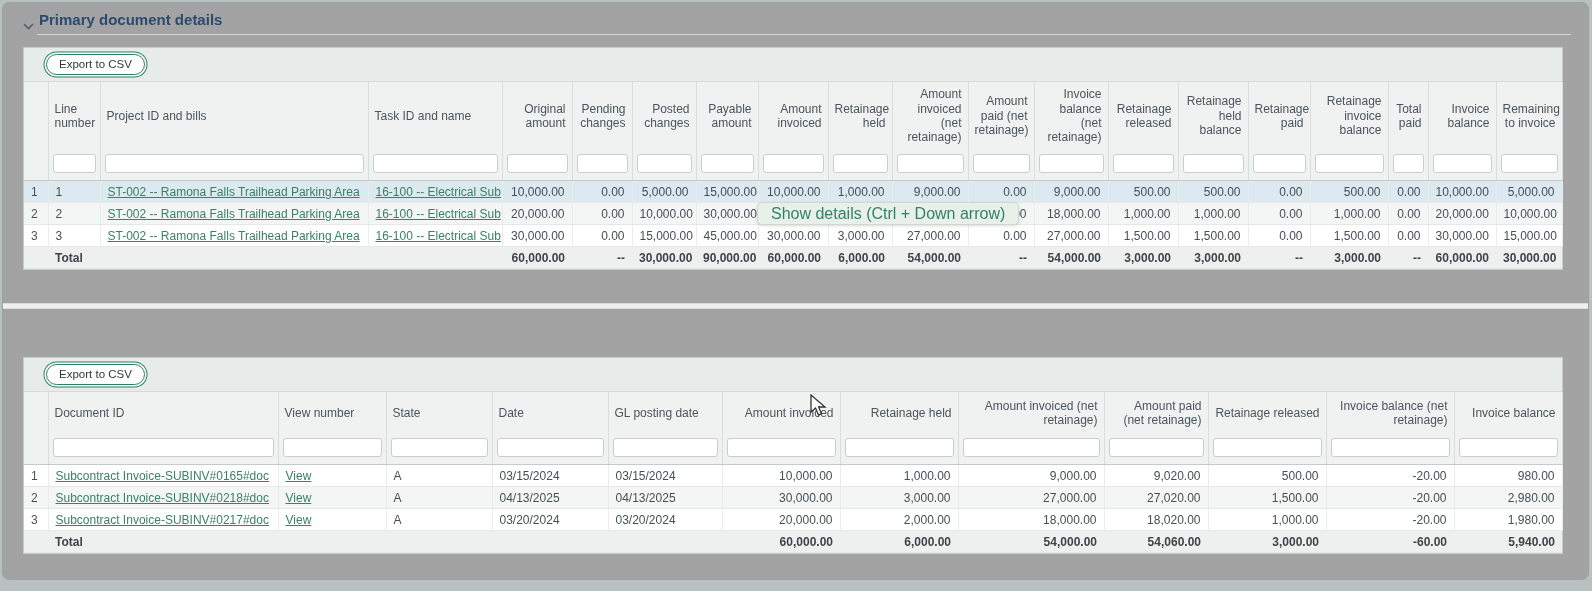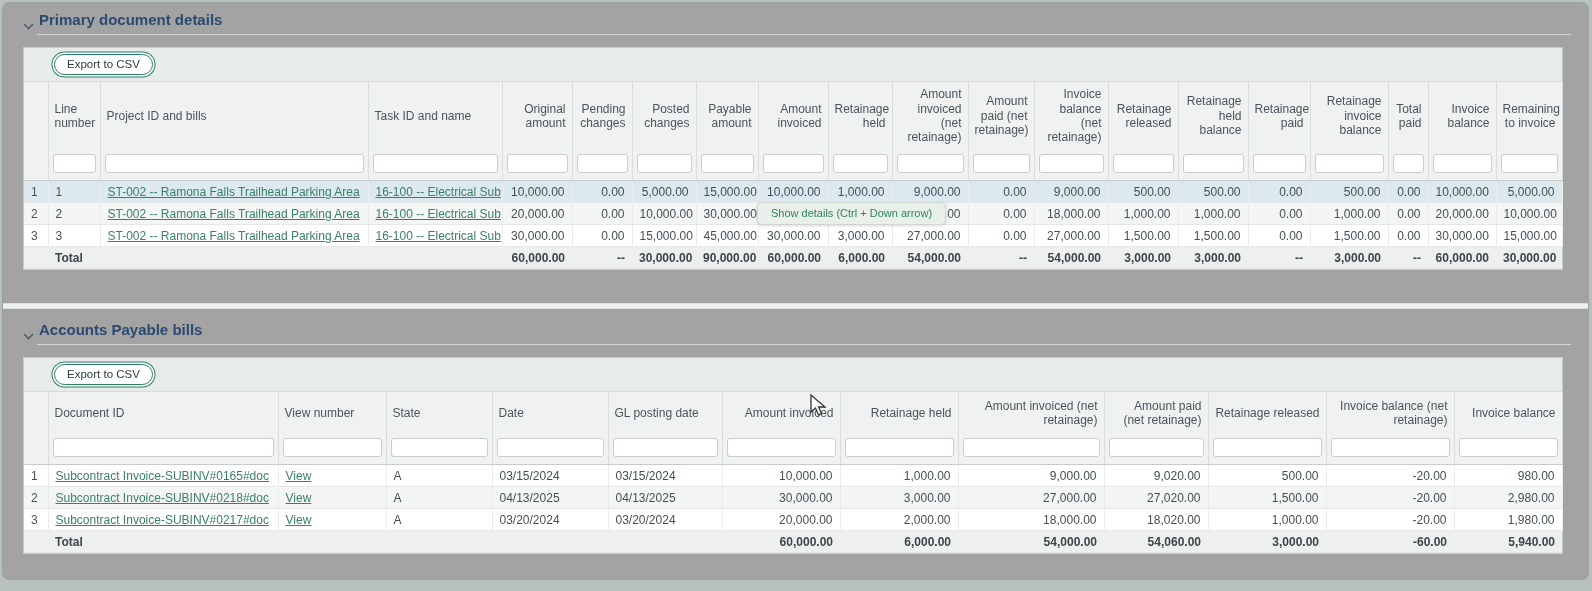--- a/index.html
+++ b/index.html
@@ -15,21 +15,21 @@
          border:1px solid var(--panel-border);border-radius:7px;}
   .sec-head{position:absolute;left:20px;width:1552px;height:24px;}
   .sec-head .rule{position:absolute;left:14px;right:4px;bottom:0;border-bottom:1px solid #d3d7d7;}
   .chev{position:absolute;left:0;top:5px;}
   .stitle{position:absolute;left:16px;top:0;font-size:15px;font-weight:600;color:var(--title);white-space:nowrap;}
   .grid-wrap{position:absolute;left:20px;width:1540px;border:1px solid var(--grid-border);background:#fff;}
   .toolbar{height:34px;background:var(--toolbar-bg);border-bottom:1px solid #d6dad9;
            display:flex;align-items:center;padding-left:10px;}
   .pill{height:21px;padding:0 12px;border-radius:11px;background:#fff;border:1px solid var(--accent-green);
         box-shadow:0 0 0 1.5px #fff,0 0 0 2.5px var(--accent-green);color:#2d3c38;font-size:11.5px;
-        font-family:"Liberation Sans",sans-serif;margin-left:20px;line-height:19px;cursor:pointer;}
+        font-family:"Liberation Sans",sans-serif;margin-left:12px;line-height:19px;cursor:pointer;}
   table.grid{border-collapse:collapse;table-layout:fixed;width:1538px;font-size:12px;color:var(--cell-text);}
   table.grid thead th{background:var(--head-bg);border-right:1px solid var(--grid-line);
         font-weight:400;color:#4a555c;padding:4px 6px;vertical-align:middle;line-height:1.2;}
   table.grid th.num{text-align:right}
   table.grid th.txt{text-align:left}
   table.grid tr.filters th{padding:4px 4px 7px 4px;border-bottom:1px solid var(--grid-border);}
   table.grid tr.filters input{width:100%;height:19px;border:1px solid #c9cecd;border-radius:3px;
         background:#fff;font:inherit;padding:0 4px;}
   table.grid tbody td{border-right:1px solid #ececec;border-bottom:1px solid var(--row-line);
         padding:0 7px;height:22px;white-space:nowrap;overflow:hidden;}
@@ -37,21 +37,21 @@
   table.grid td.gut,table.grid th.gut{padding:0 4px 0 7px;color:#4a5356;}
   table.grid tr.active td{background:var(--active-row);}
   table.grid tr.stripe td{background:var(--stripe);}
   table.grid tr.total td{background:var(--total-bg);border-top:1px solid #c8cecd;border-right:none;
         font-weight:700;color:#3d4549;}
   .lnk{color:var(--link);text-decoration:underline;}
   .splitter{position:absolute;left:0;width:100%;height:6px;background:#eff1f1;
         border-top:1px solid #d8dcdb;border-bottom:1px solid #d8dcdb;}
   .tooltip{position:absolute;left:757px;top:202px;height:23px;line-height:21px;padding:0 13px;
         background:var(--tooltip-bg);border:1px solid #d0d7d0;border-radius:5px;color:var(--tooltip-text);
-        font-size:11px;box-shadow:0 1px 3px rgba(0,0,0,.15);z-index:5;white-space:nowrap;}
+        font-size:16px;box-shadow:0 1px 3px rgba(0,0,0,.15);z-index:5;white-space:nowrap;}
   .cursor{position:absolute;left:810px;top:394px;z-index:6;}
 </style>
 </head>
 <body>
 
 <div class="panel">
 
   <div class="sec-head" style="top:8px">
     <span class="chev">
       <svg width="11" height="7" viewBox="0 0 11 7">
@@ -225,29 +225,20 @@
               <td class="num">60,000.00</td>
               <td class="num">30,000.00</td>
             </tr>
           </tbody>
         </table>
       </div>
   </div>
 
   <div class="splitter" style="top:300px"></div>
 
-  <div class="sec-head" style="top:318px">
-    <span class="chev">
-      <svg width="11" height="7" viewBox="0 0 11 7">
-          <polyline points="1,1 5.5,5.6 10,1" fill="none" stroke="#51606e" stroke-width="1.6"></polyline>
-        </svg>
-    </span>
-    <span class="stitle">Accounts Payable bills</span>
-    <span class="rule"></span>
-  </div>
 
   <div class="grid-wrap" style="top:354px">
     <div class="toolbar">
       <button class="pill">Export to CSV</button>
     </div>
     <div id="t2">
         <table class="grid">
           <colgroup>
             <col style="width: 24px;">
             <col style="width: 230px;">

